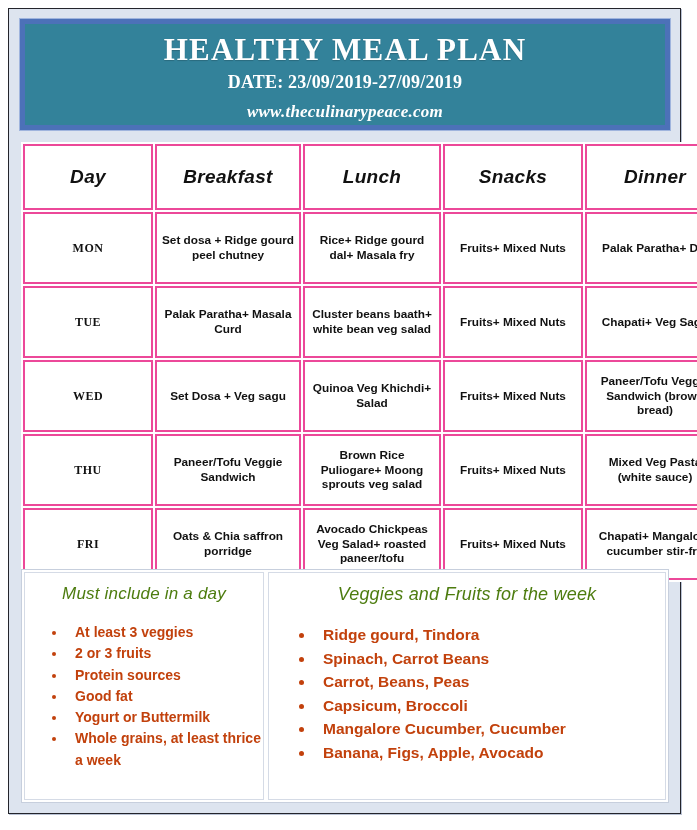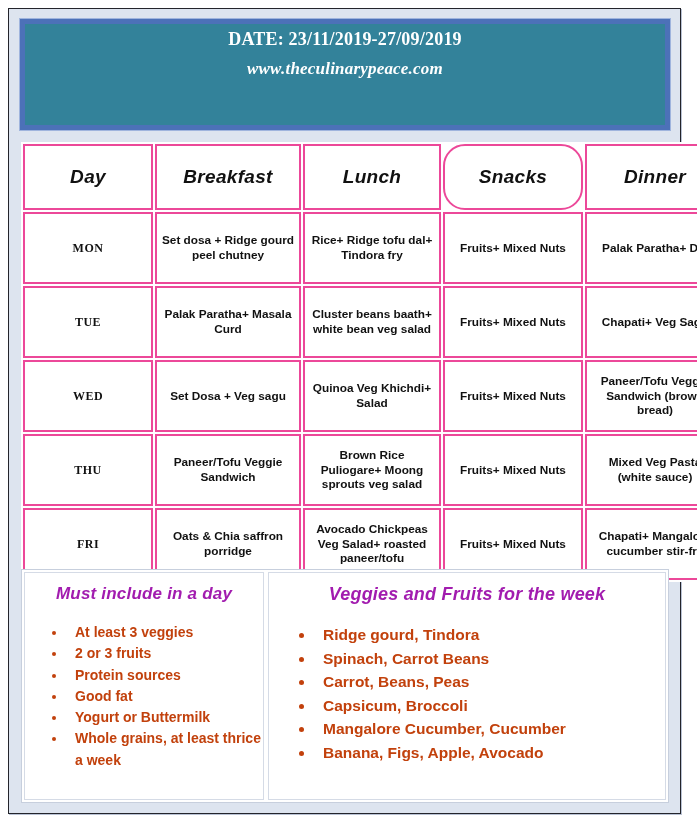--- a/index.html
+++ b/index.html
@@ -87,21 +87,21 @@
     font-family: "Liberation Sans Narrow", "Liberation Sans", sans-serif;
     font-weight: bold;
     font-size: 11.8px;
     line-height: 1.25;
     padding: 3px 4px;
     font-stretch: condensed;
   }
   #meal-table .col-day    { width: 118px; }
   #meal-table .col-bfast  { width: 134px; }
   #meal-table .col-lunch  { width: 126px; }
-  #meal-table .col-snacks { width: 128px; border-radius: 22px; }
+  #meal-table .col-snacks { width: 128px; }
   #meal-table .col-dinner { width: 128px; }
 
   #meal-table thead td,
   #meal-table tr.head td {
     font-style: italic;
     font-size: 19px;
     font-weight: bold;
     letter-spacing: 0.3px;
     height: 56px;
   }
@@ -130,22 +130,22 @@
     border: 1px solid #d5dbe6;
     margin: 2px;
   }
   #panel-left  { width: 240px; }
   #panel-right { flex: 1 1 auto; }
 
   .panel-title {
     text-align: center;
     font-family: "Liberation Sans Narrow", "Liberation Sans", sans-serif;
     font-style: italic;
-    font-weight: bold;
-    color: #a21caf;
+    font-weight: normal;
+    color: #4d7c0f;
     margin-top: 11px;
     letter-spacing: 0.2px;
   }
   #panel-left  .panel-title { font-size: 17px; }
   #panel-right .panel-title { font-size: 18px; }
 
   .panel ul {
     margin: 18px 0 0 0;
     padding-left: 42px;
     list-style-type: disc;
@@ -160,38 +160,39 @@
   }
   #panel-left  li { font-size: 14px; }
   #panel-right li { font-size: 15.5px; }
 </style>
 </head>
 <body>
 
 <div id="page">
 
   <div id="banner">
-    <div class="subtitle">DATE: 23/11/2019-27/09/2019</div>
+    <div class="title">HEALTHY MEAL PLAN</div>
+    <div class="subtitle">DATE: 23/09/2019-27/09/2019</div>
     <div class="site">www.theculinarypeace.com</div>
   </div>
 
   <table id="meal-table">
     <tbody>
       <tr class="head">
         <td class="col-day">Day</td>
         <td class="col-bfast">Breakfast</td>
         <td class="col-lunch">Lunch</td>
         <td class="col-snacks">Snacks</td>
         <td class="col-dinner">Dinner</td>
       </tr>
 
       <tr>
         <td class="day-cell">MON</td>
         <td>Set dosa + Ridge gourd peel chutney</td>
-        <td>Rice+ Ridge tofu dal+ Tindora fry</td>
+        <td>Rice+ Ridge gourd dal+ Masala fry</td>
         <td>Fruits+ Mixed Nuts</td>
         <td>Palak Paratha+ Dal</td>
       </tr>
 
       <tr>
         <td class="day-cell">TUE</td>
         <td>Palak Paratha+ Masala Curd</td>
         <td>Cluster beans baath+ white bean veg salad</td>
         <td>Fruits+ Mixed Nuts</td>
         <td>Chapati+ Veg Sagu</td>

